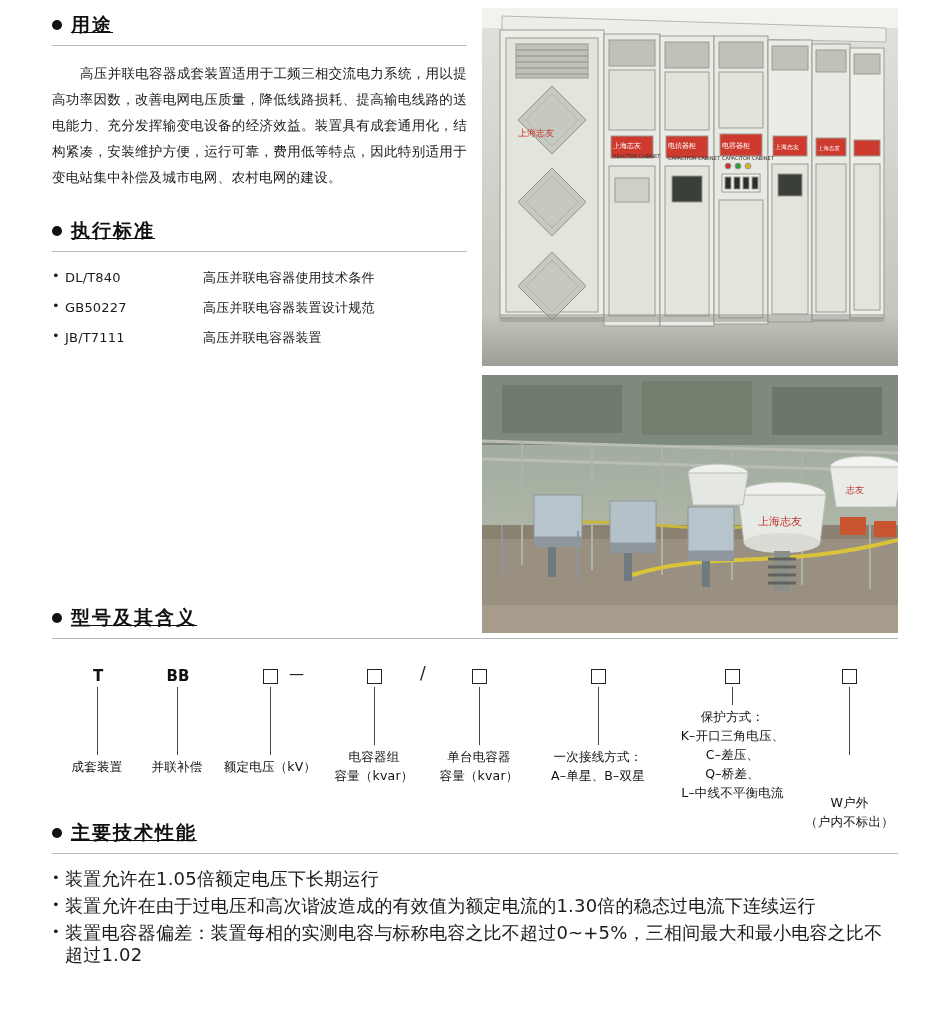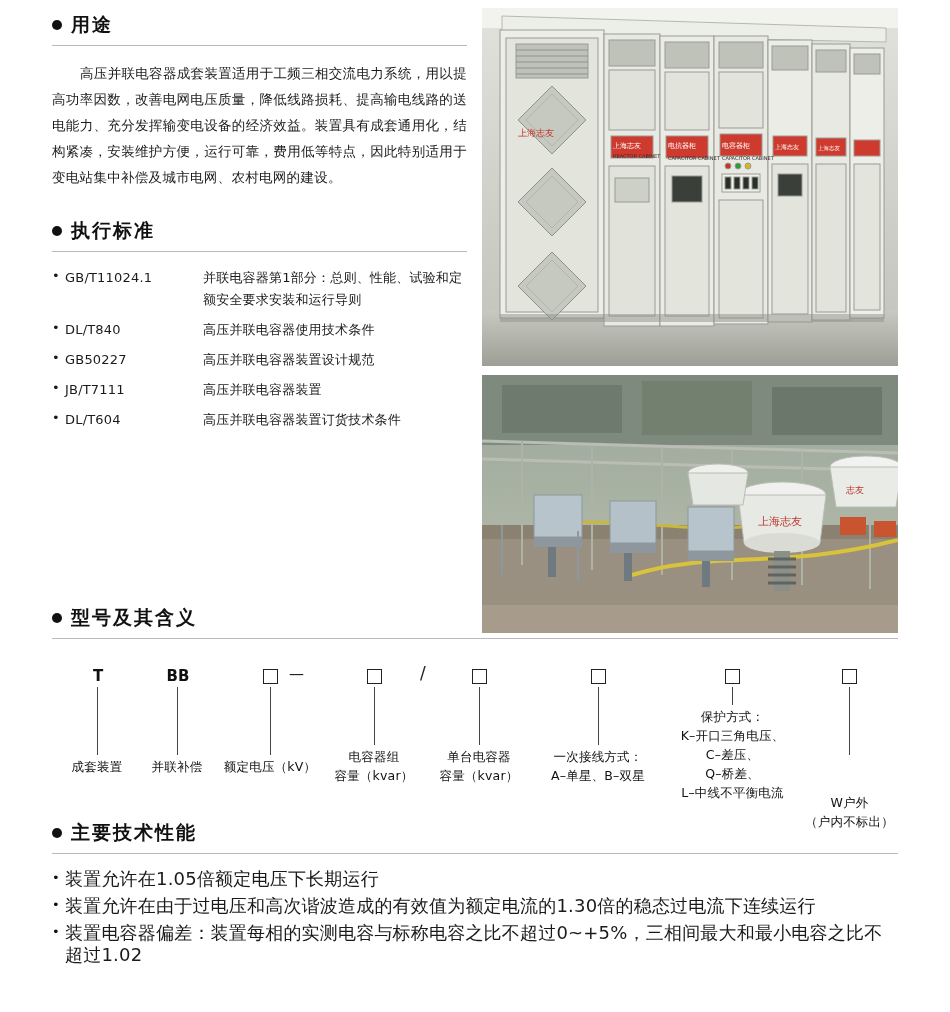--- a/index.html
+++ b/index.html
@@ -16,21 +16,21 @@
 
   
   .sec-head {
     display: flex; align-items: center; gap: 9px;
   }
   .sec-bullet {
     width: 10px; height: 10px; border-radius: 50%;
     background: #111; display: inline-block; flex: 0 0 auto;
   }
   .sec-title {
-    font-size: 19px; font-weight: bold; letter-spacing: 2px; color: #111;
+    font-size: 19px; font-weight: bold; letter-spacing: 2px; color: #111; text-decoration: underline;
   }
   .sec-rule {
     border-bottom: 1px solid #b9b9b9;
     margin-top: 7px;
   }
 
   
   .left-col { position: absolute; left: 52px; top: 12px; width: 415px; }
 
   .para {
@@ -108,39 +108,31 @@
 
 
     <div style="margin-top:28px;">
       <div class="sec-head">
         <span class="sec-bullet"></span>
         <span class="sec-title">执行标准</span>
       </div>
       <div class="sec-rule"></div>
       <table class="std-table">
         <tbody>
-            <tr>
-          <td class="std-code">GB/T11024.1</td>
-          <td class="std-desc">并联电容器第1部分：总则、性能、试验和定额安全要求安装和运行导则</td>
-        </tr>
         <tr>
           <td class="std-code">DL/T840</td>
           <td class="std-desc">高压并联电容器使用技术条件</td>
         </tr>
         <tr>
           <td class="std-code">GB50227</td>
           <td class="std-desc">高压并联电容器装置设计规范</td>
         </tr>
         <tr>
           <td class="std-code">JB/T7111</td>
           <td class="std-desc">高压并联电容器装置</td>
-        </tr>
-        <tr>
-          <td class="std-code">DL/T604</td>
-          <td class="std-desc">高压并联电容器装置订货技术条件</td>
         </tr>
       </tbody>
         </table>
     </div>
   </div>
 
   <div class="img-top">
     <svg width="416" height="358" viewBox="0 0 416 358">
       <defs>
         <linearGradient id="flr" x1="0" y1="0" x2="0" y2="1">

